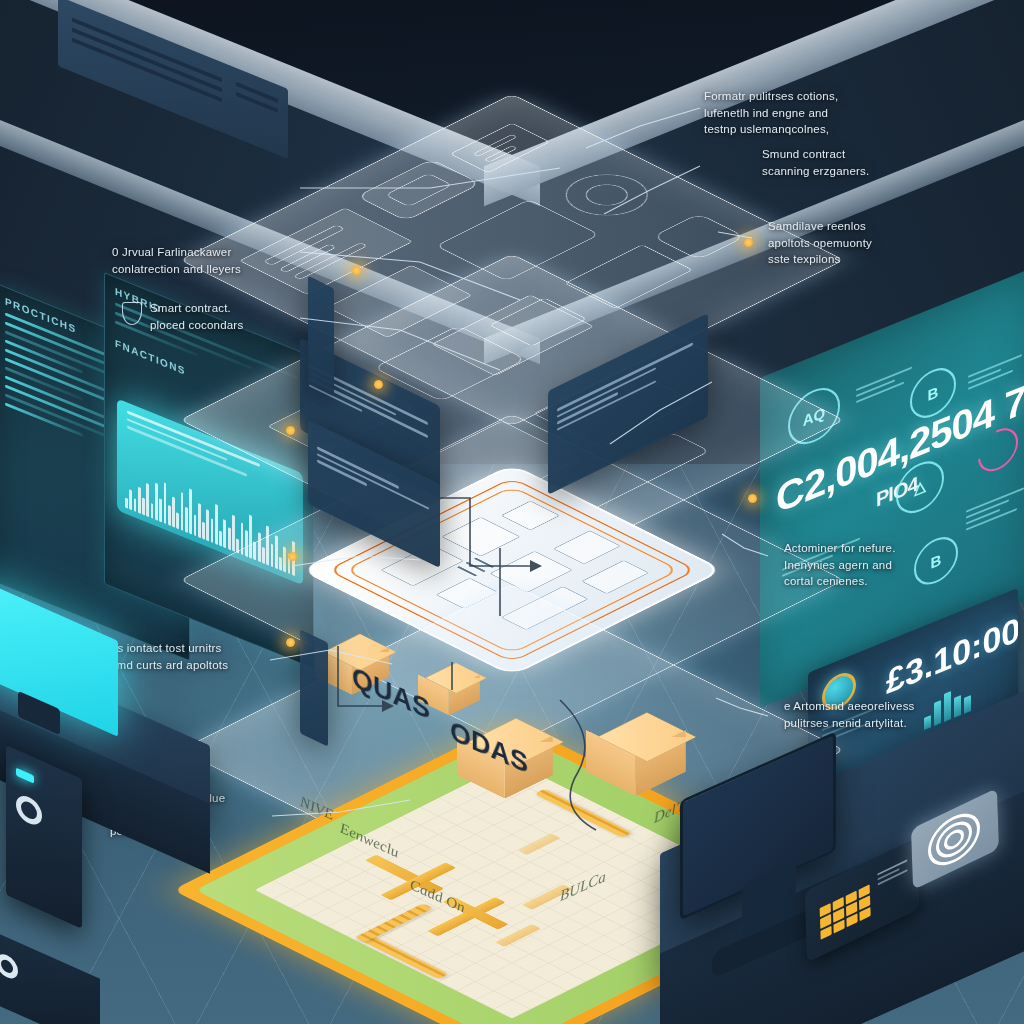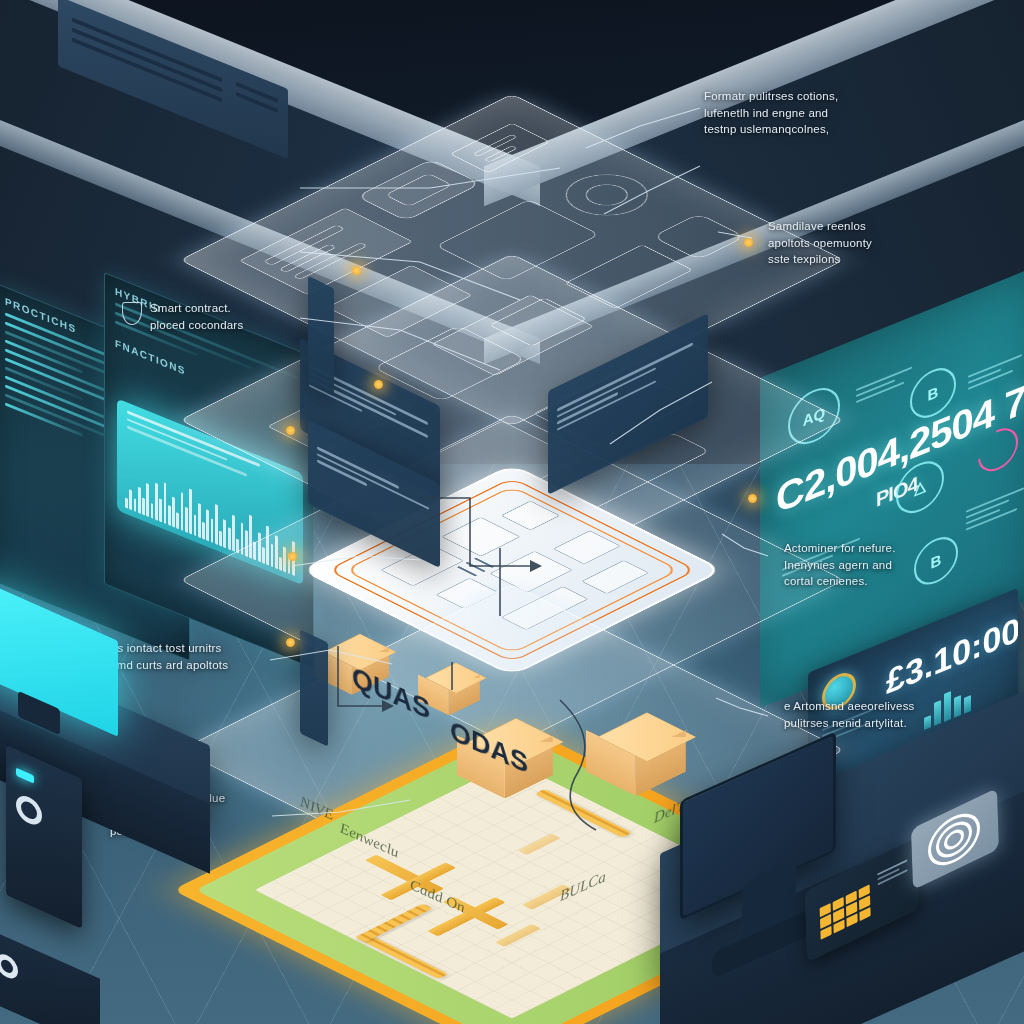--- a/index.html
+++ b/index.html
@@ -672,37 +672,41 @@
       <path d="M560,700 Q598,736 578,772 Q556,808 596,830"></path>
       <path d="M500,548 L500,616"></path>
     </g>
     <g fill="#2d3c4d" opacity="0.9">
       <polygon points="530,560 542,566 530,572"></polygon>
       <polygon points="382,700 394,706 382,712"></polygon>
     </g>
   </svg>
 
 
+  <div class="callout" style="left:112px; top:244px; width:200px;">0 Jrvual Farlinackawer
+conlatrection and lleyers</div>
 
   <div class="shieldico" style="left:122px; top:302px;"></div>
   <div class="callout" style="left:150px; top:300px; width:190px;">Smart contract.
 ploced cocondars</div>
 
 
   <div class="callout" style="left:110px; top:640px; width:190px;">Irs iontact tost urnitrs
 amd curts ard apoltots</div>
 
   <div class="callout" style="left:110px; top:790px; width:190px;">Cromanlatect Parldue
 hax mor autectave
 peverdcal apolots.</div>
 
   <div class="callout right" style="left:704px; top:88px; width:230px;">Formatr pulitrses cotions,
 lufenetlh ind engne and
 testnp uslemanqcolnes,</div>
 
+  <div class="callout right" style="left:762px; top:146px; width:220px;">Smund contract
+scanning erzganers.</div>
 
   <div class="callout right" style="left:768px; top:218px; width:230px;">Samdilave reenlos
 apoltots opemuonty
 sste texpilons</div>
 
   <div class="callout right" style="left:784px; top:540px; width:220px;">Actominer for nefure.
 Inenynies agern and
 cortal cenienes.</div>
 
   <div class="callout right" style="left:784px; top:698px; width:220px;">e Artomsnd aeeorelivess

